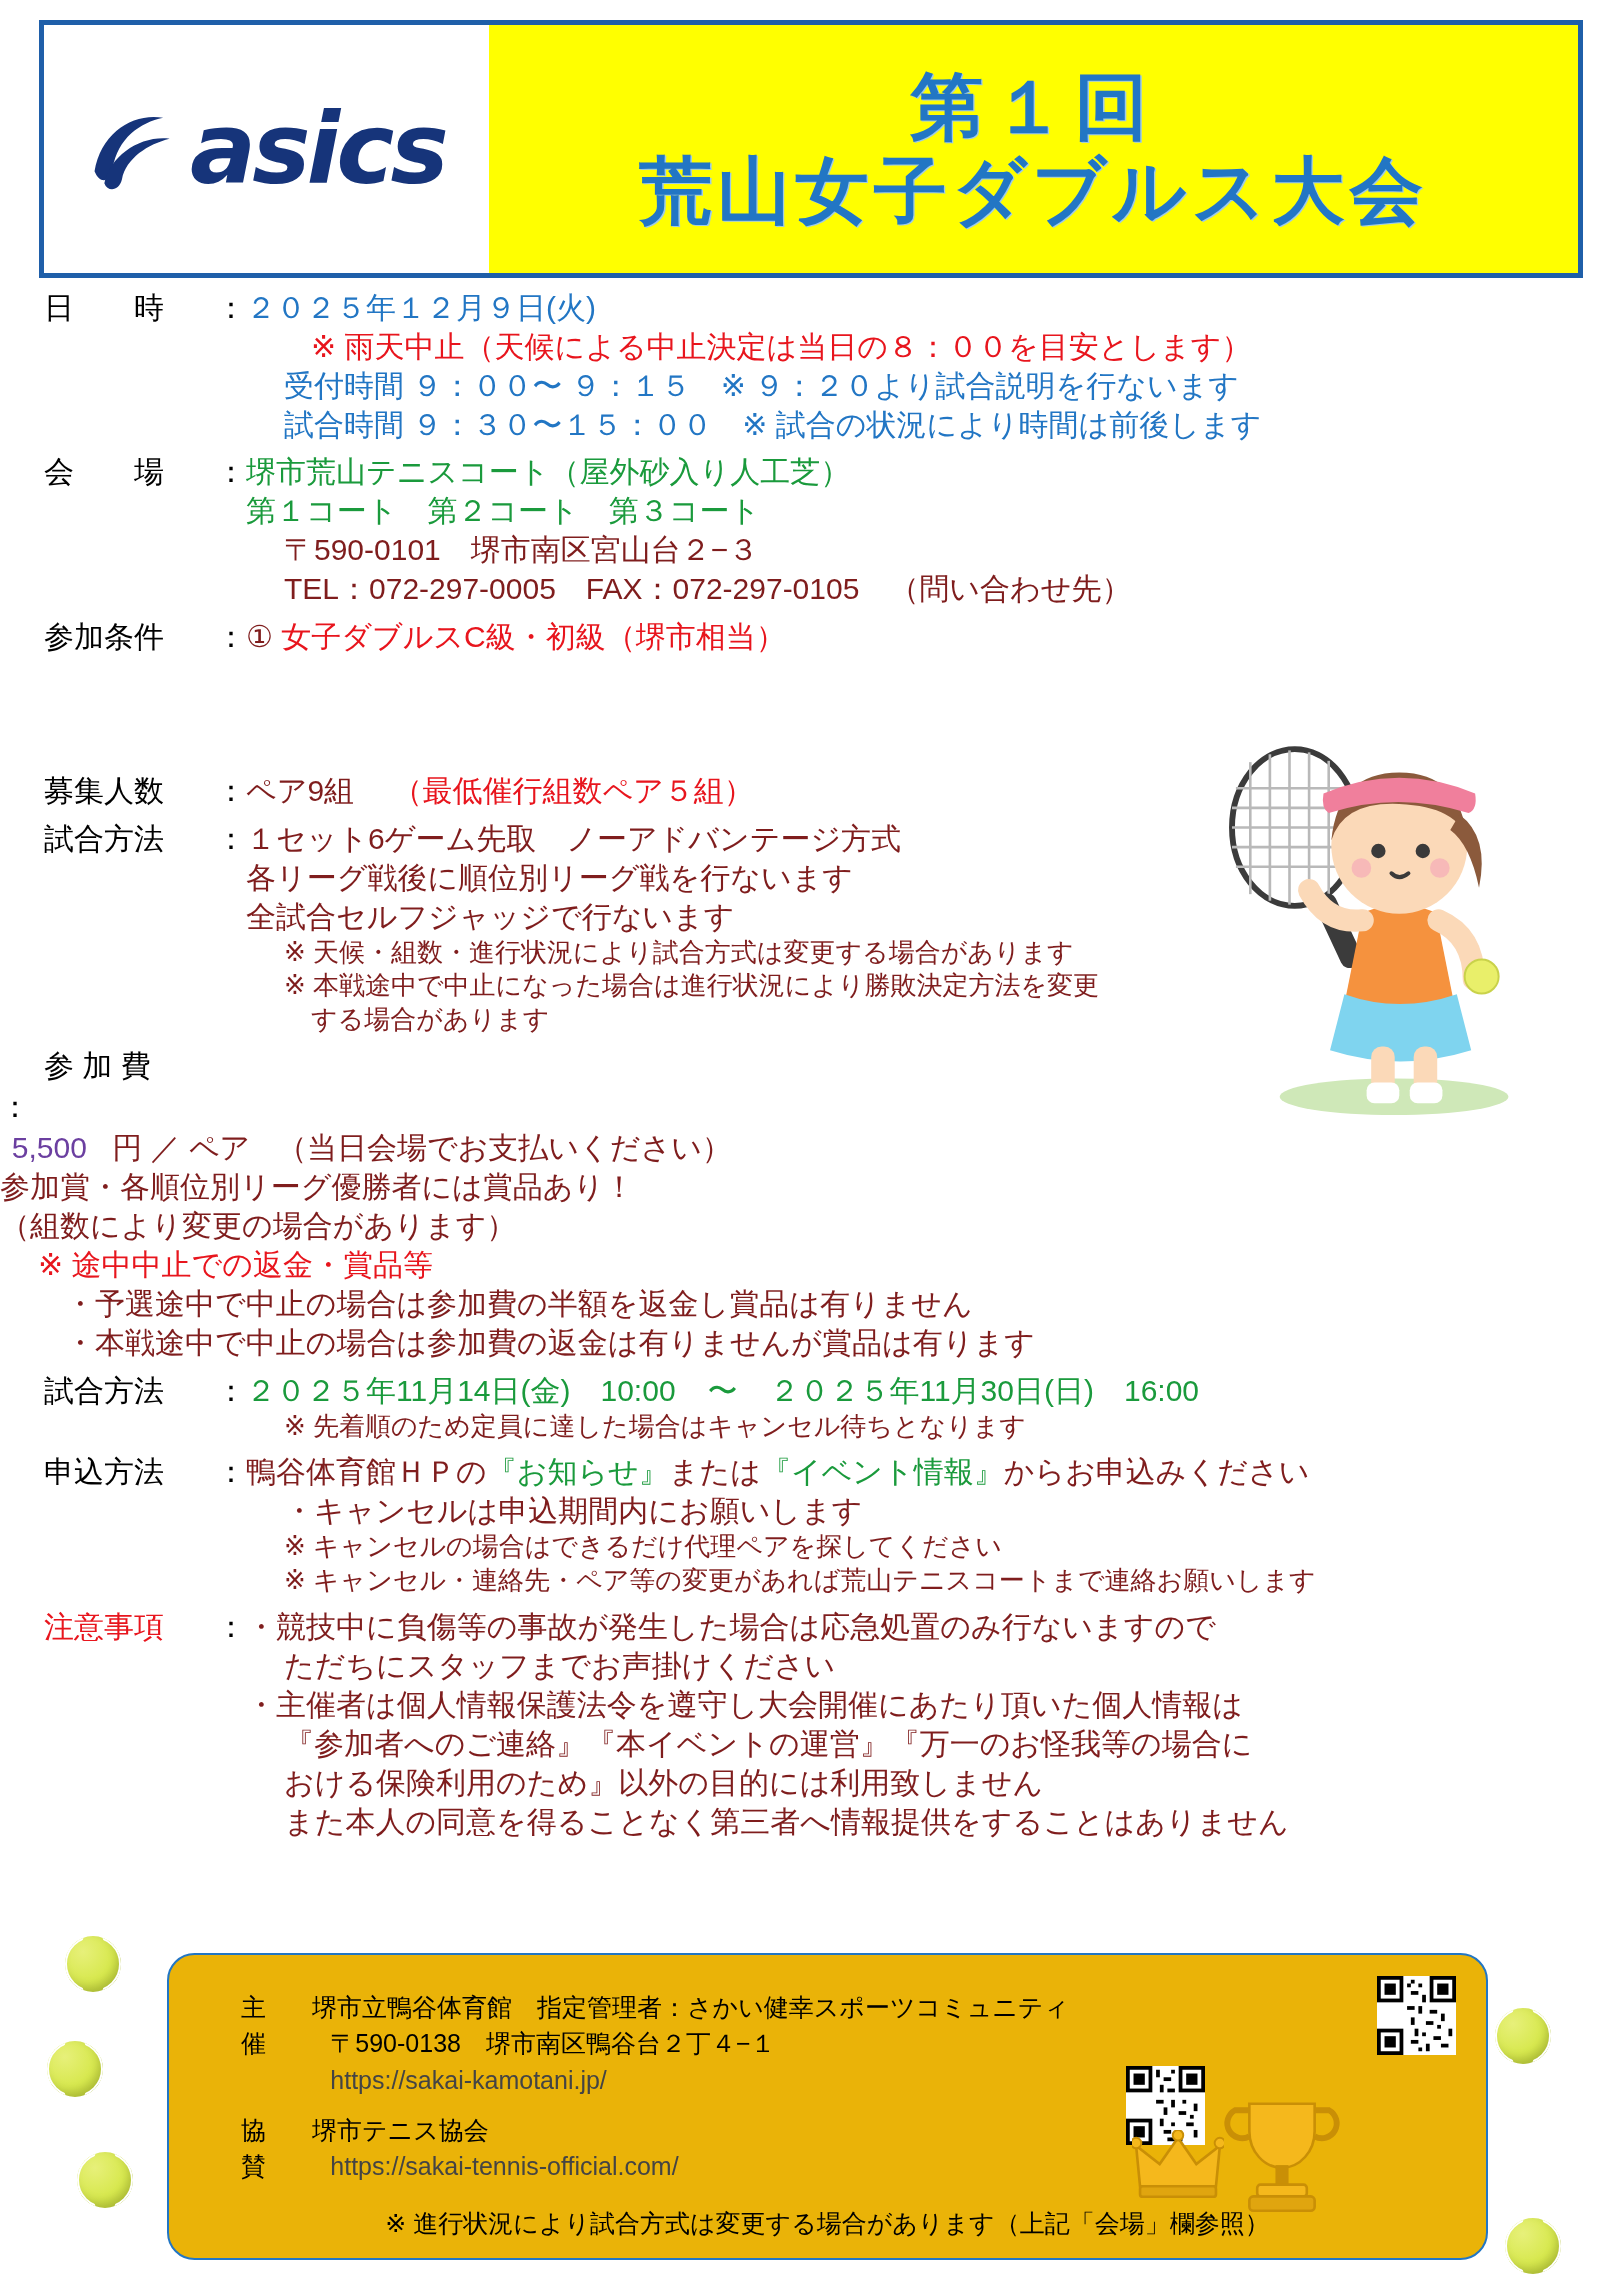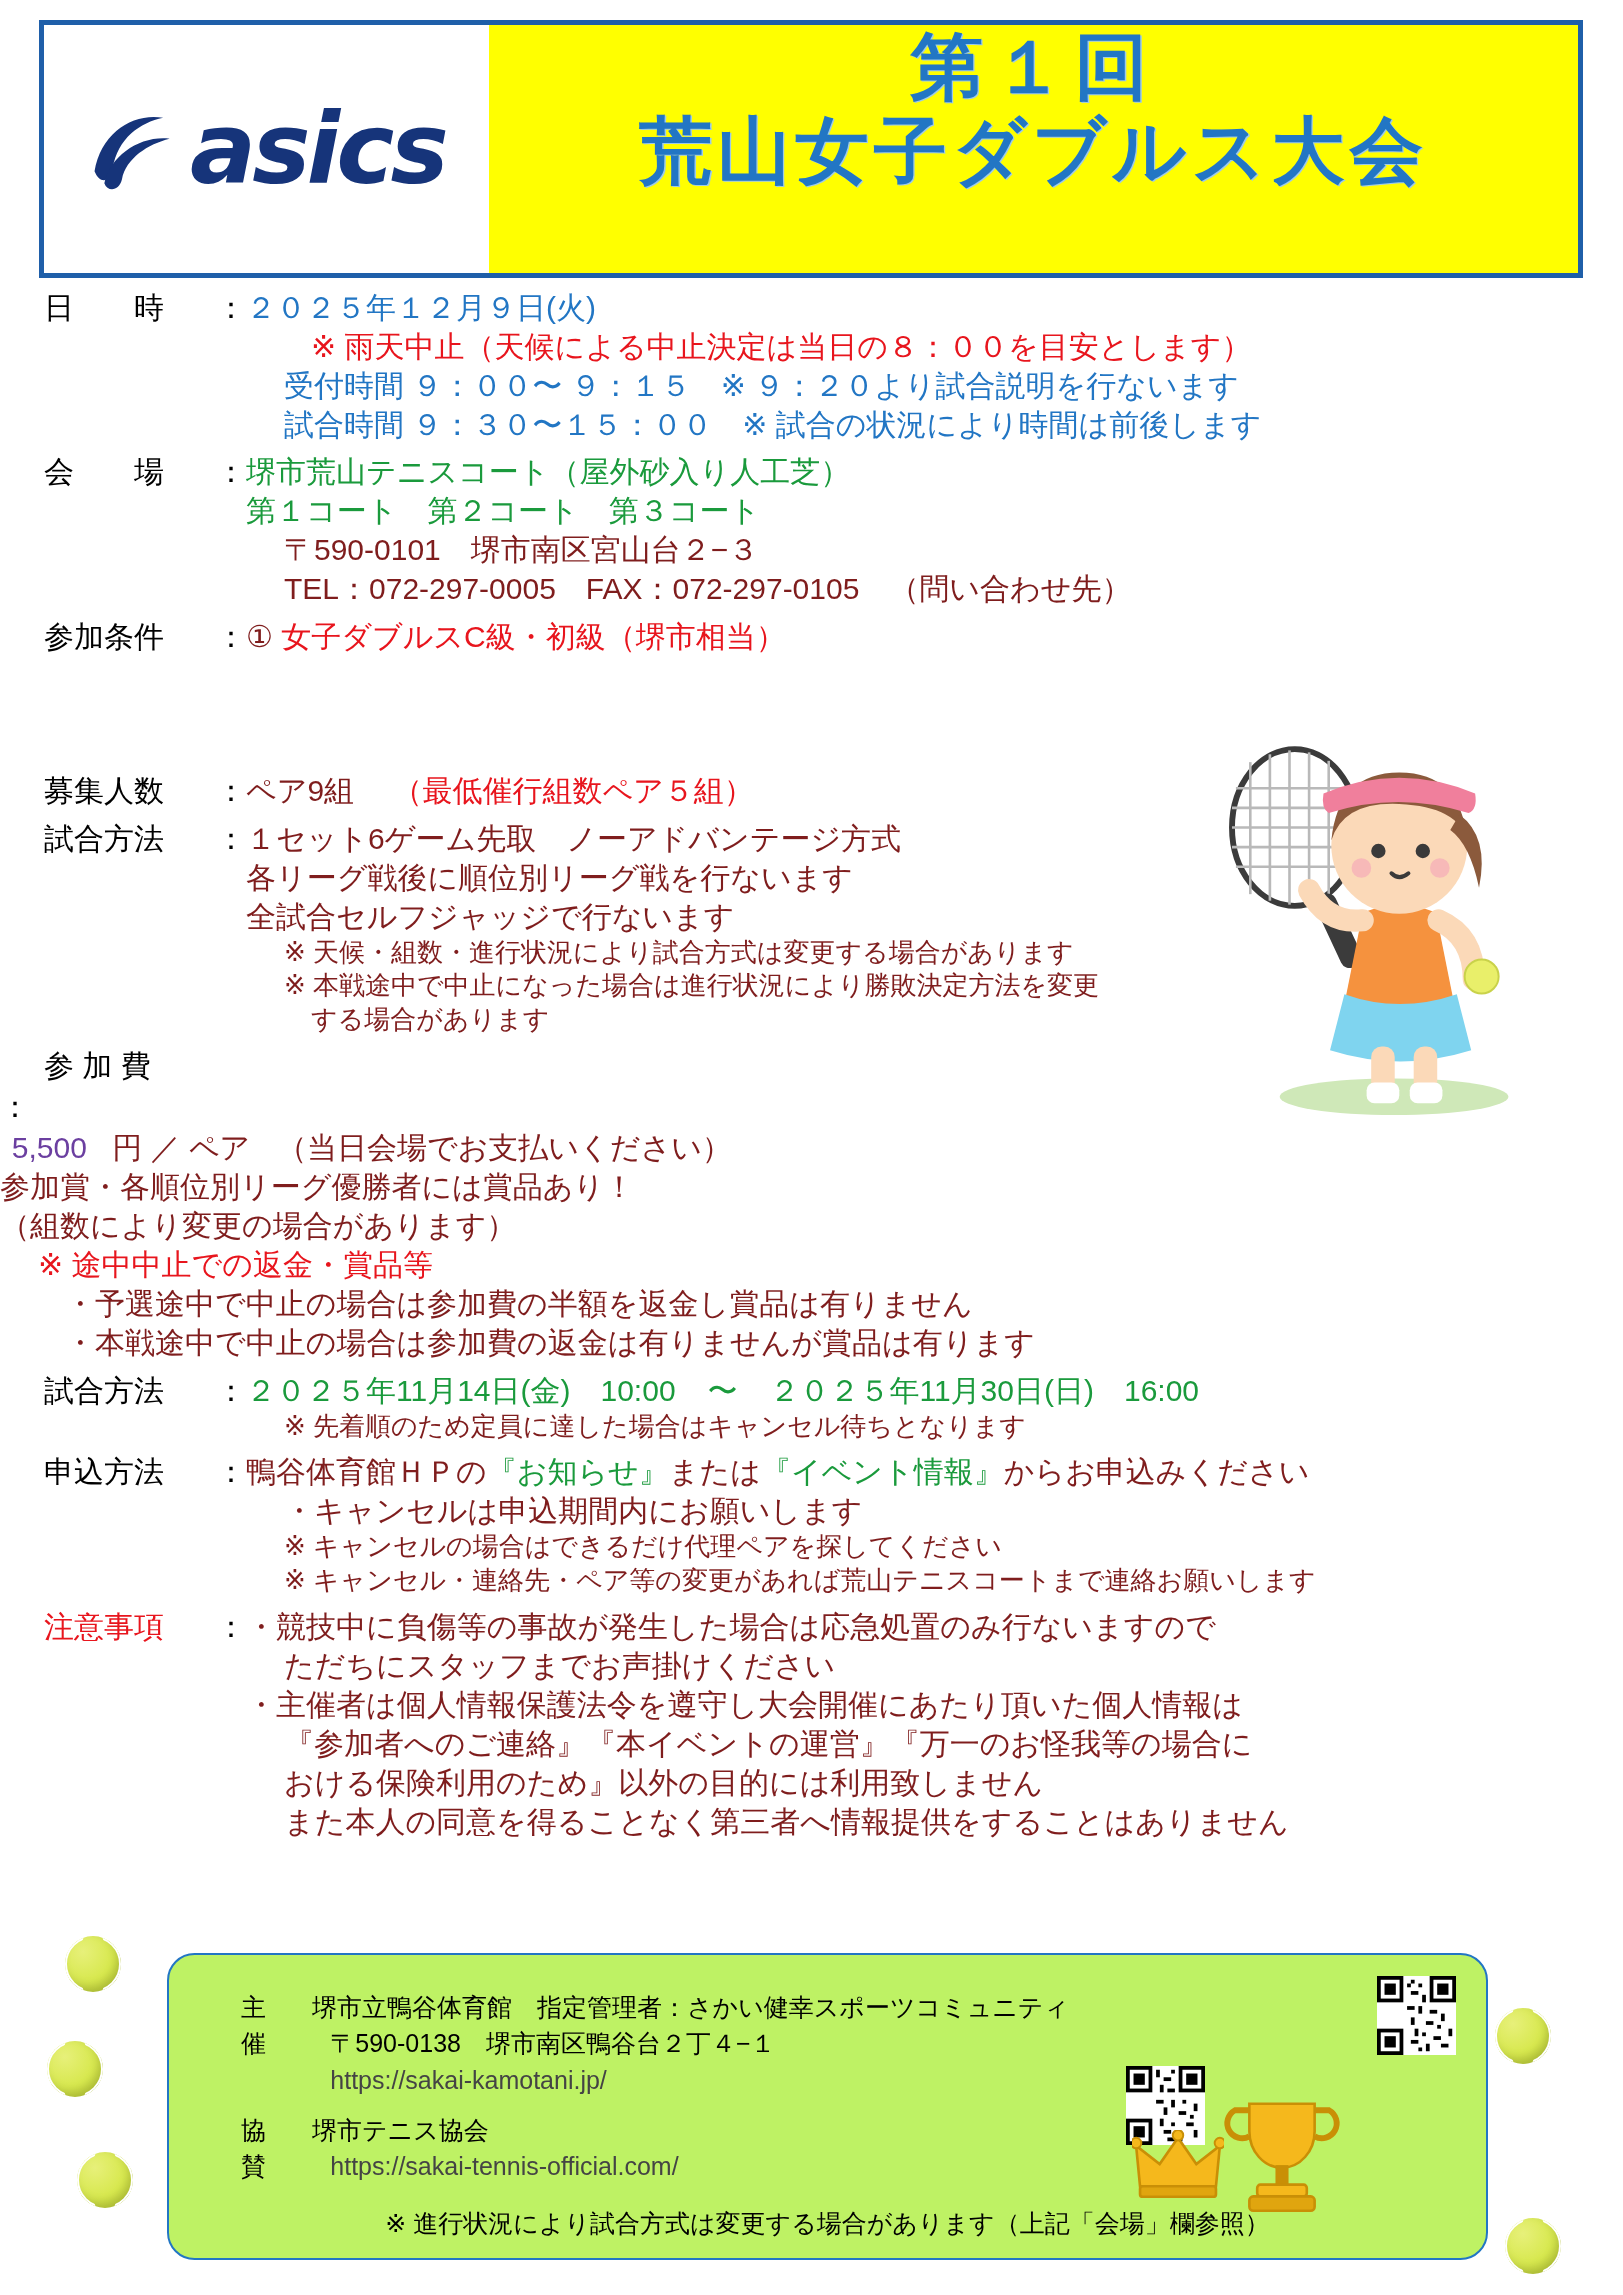--- a/index.html
+++ b/index.html
@@ -28,21 +28,21 @@
   .asics-text{
     font-size:98px;font-weight:bold;color:#16347a;
     font-style:italic;letter-spacing:-3.9px;
     font-family:"DejaVu Sans",sans-serif;
   }
   .asics-swoosh{
     width:98px;height:85px;position:relative;margin-right:3.9px;
   }
   .header-title{
     flex:1;background:#ffff00;display:flex;flex-direction:column;
-    align-items:center;justify-content:flex-start;
+    align-items:center;justify-content:center;
   }
   .title-line1{
     font-size:73px;color:#2276c4;font-weight:bold;letter-spacing:9.2px;
     line-height:1.15;
     text-shadow:1.3px 1.3px 0 #9ecbe8;
   }
   .title-line2{
     font-size:73px;color:#2276c4;font-weight:bold;letter-spacing:5.2px;
     line-height:1.15;
     text-shadow:1.3px 1.3px 0 #9ecbe8;
@@ -81,21 +81,21 @@
     box-shadow:inset -3.9px -5.2px 9.2px rgba(0,0,0,.15);}
   .ball:after{content:"";position:absolute;inset:0;border-radius:50%;
     border:2px solid #ffffff;clip-path:polygon(0 0,34% 0,18% 50%,34% 100%,0 100%);}
   .ball:before{content:"";position:absolute;inset:0;border-radius:50%;
     border:2px solid #ffffff;clip-path:polygon(100% 0,66% 0,82% 50%,66% 100%,100% 100%);}
 
   
   .footer{
     position:absolute;left:167px;top:1953px;width:1321px;height:307px;
     border:2.6px solid #2276c4;border-radius:27.5px;box-sizing:border-box;
-    background:#bef264;
+    background:#eab308;
   }
   .f-row{display:flex;font-size:25px;color:#000;line-height:1.45;}
   .f-label{width:131px;min-width:131px;padding-left:72px;box-sizing:border-box;letter-spacing:10.5px;}
   .f-val{flex:1;margin-left:12px;}
 </style>
 </head>
 <body>
 
 <div class="page">
 

